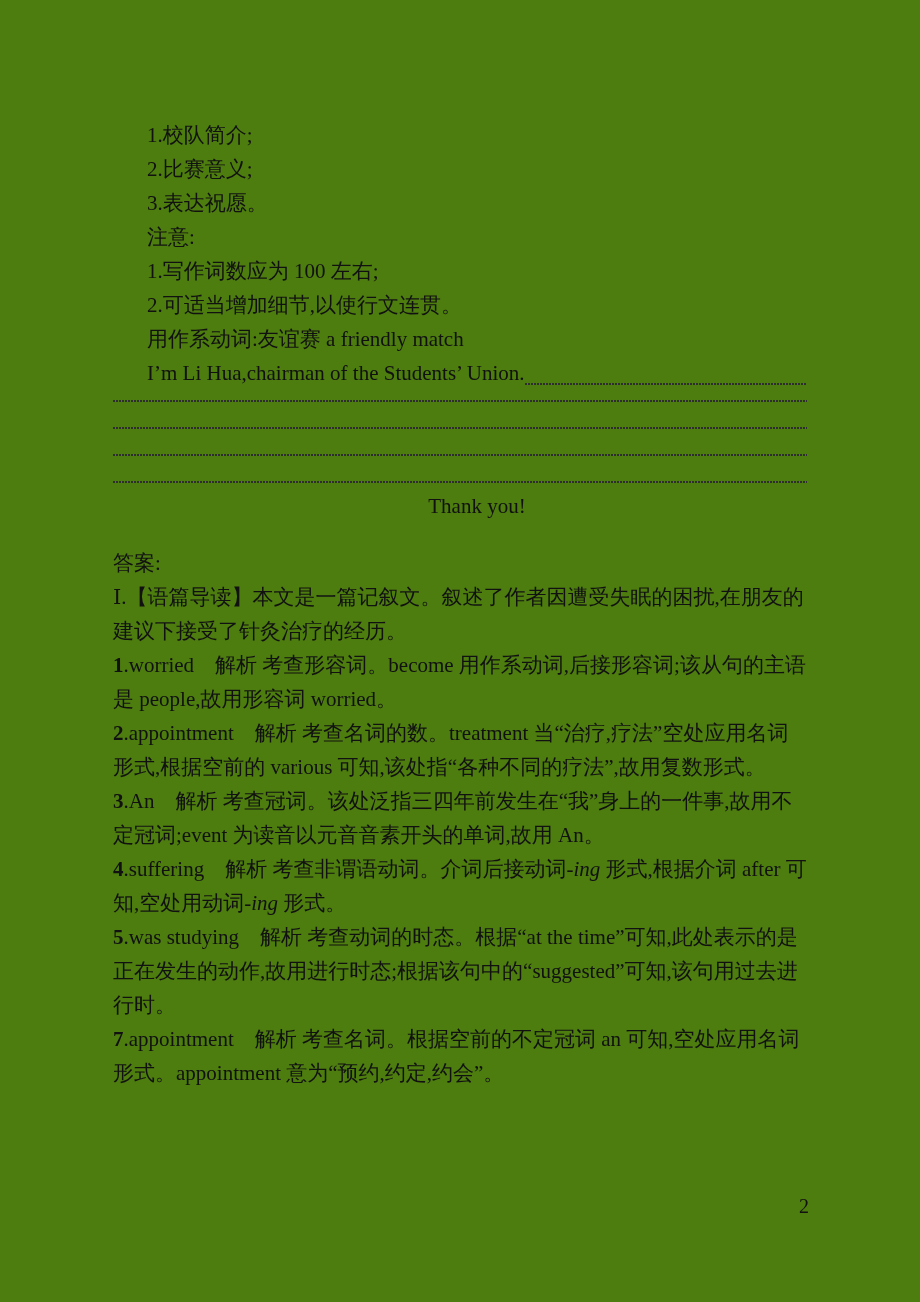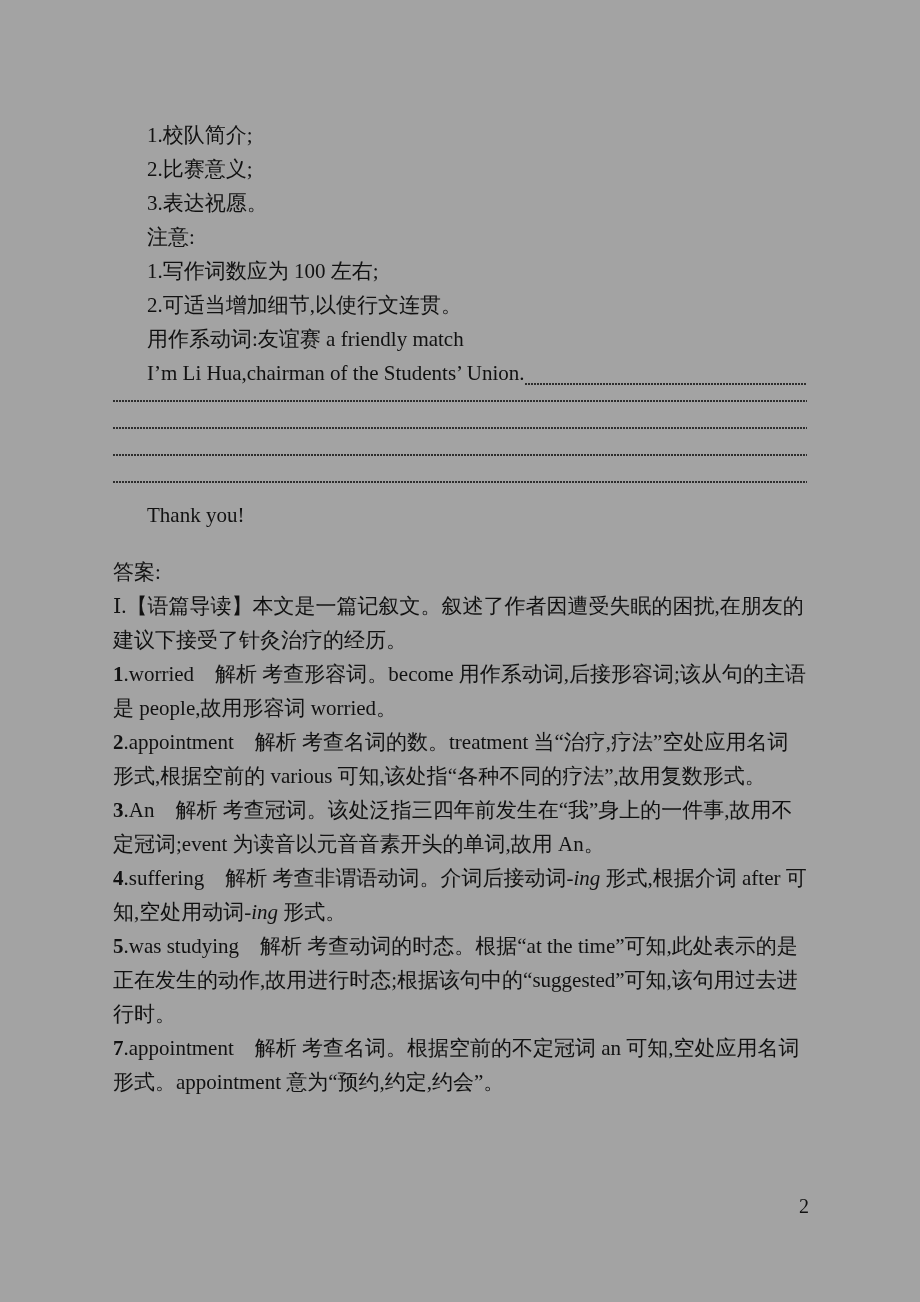--- a/index.html
+++ b/index.html
@@ -11,21 +11,21 @@
     width: 920px;
     height: 1302px;
     position: relative;
     font-family: "Liberation Serif", "DejaVu Serif", serif;
     color: #111111;
     overflow: hidden;
   }
   .page {
     position: absolute;
     inset: 0;
-    background: #a3a3a3;
+    background: #4d7c0f;
   }
   .content {
     position: absolute;
     left: 113px;
     top: 118px;
     width: 694px;
     font-size: 21px;
     line-height: 34px;
   }
   .p {
@@ -51,21 +51,21 @@
   }
   
   .rule { position: relative; height: 27px; }
   .pfill + .rule { height: 12px; }
   .rule::after {
     content: "";
     position: absolute;
     left: 0; right: 0; bottom: 0; height: 2px;
     background: repeating-linear-gradient(90deg, #2e2e2e 0 2px, rgba(0,0,0,0) 2px 3px);
   }
-  .rule + .p { margin-top: 15px; }
+  .rule + .p { margin-top: 6px; text-align: center; }
   .spacer { height: 23px; }
   .page-number {
     position: absolute;
     left: 799px;
     top: 1192px;
     font-size: 20px;
     line-height: 28px;
   }
 </style>
 </head>

